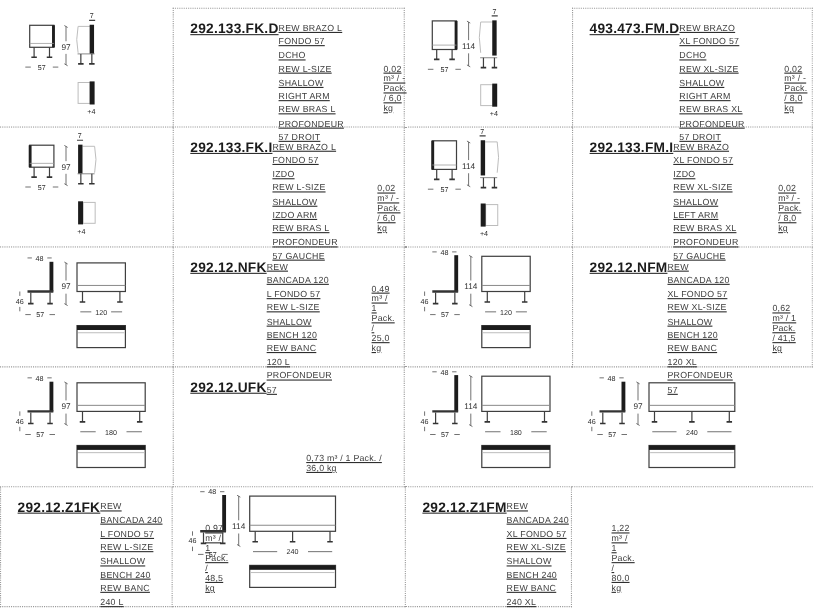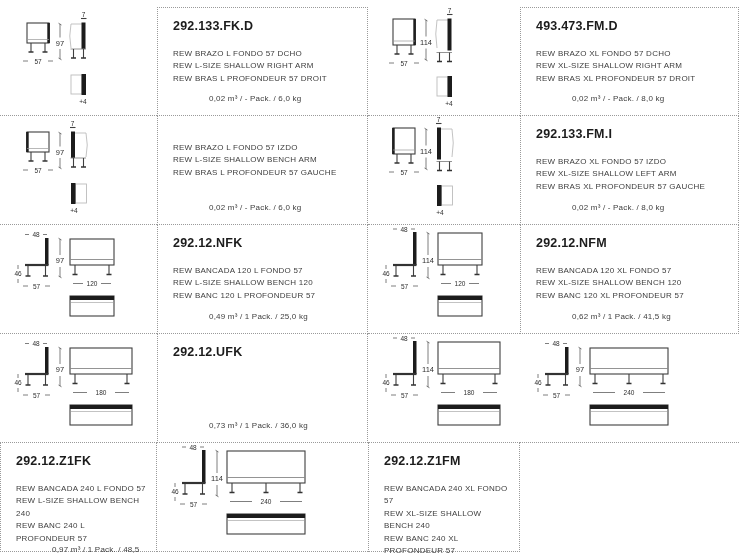--- a/index.html
+++ b/index.html
@@ -8,26 +8,27 @@
     padding-top:7px;
     display:grid;
     grid-template-columns:157px 211px 152px 219px;
     grid-template-rows:repeat(5,109px);
     font-family:"Liberation Sans",sans-serif;
     color:#2e2e2e;overflow:hidden;
   }
   .cell{box-sizing:border-box;border-bottom:1px dotted #9a9a9a;}
   .info{
     border-left:1px dotted #9a9a9a;border-right:1px dotted #9a9a9a;
-    display:flex;flex-direction:column;
+    display:flex;
     padding:11px 10px 12px 15px;
+    text-decoration:underline;
   }
   .bt{border-top:1px dotted #9a9a9a;}
   .code{font-size:12.5px;font-weight:bold;color:#1c1c1c;letter-spacing:.2px;}
-  .desc{margin-top:15px;font-size:8px;color:#3d3d3d;letter-spacing:.25px;line-height:1.55;}
+  .desc{margin-top:1px;font-size:8px;color:#3d3d3d;letter-spacing:.25px;line-height:1.55;}
   .pack{margin-top:auto;font-size:8px;color:#3d3d3d;letter-spacing:.2px;margin-left:36px;}
   .draw{display:flex;align-items:center;justify-content:flex-start;}
   .draw svg{display:block;}
   
   .d-ln{stroke:#3f3f3f;stroke-width:1.1;fill:none}
   .d-th{stroke:#1f1f1f;stroke-width:2.6;fill:none}
   .d-thin{stroke:#9a9a9a;stroke-width:.7;fill:none}
   .d-lt{stroke:#bcbcbc;stroke-width:.9;fill:none}
   .d-dk{fill:#1c1c1c;stroke:none}
   .d-dim{stroke:#5e5e5e;stroke-width:.8;fill:none}
@@ -127,23 +128,24 @@
       <text x="72.5" y="9.5" class="d-lab">7</text>
       <line x1="70.5" y1="42" x2="86" y2="42" class="d-sm"></line>
       <path d="M73.5,42 V51 M83.5,42 V51" class="d-ln"></path>
       <path d="M71,51 H76 M81,51 H86" class="d-ft"></path>
       <rect x="75.5" y="68" width="11" height="19" class="d-lt"></rect>
       <rect x="71" y="67" width="4.5" height="21" class="d-dk"></rect>
       <text x="74" y="96.5" class="d-lab">+4</text>
     </svg>
   </div>
   <div class="cell info">
+    <div class="code">292.133.FK.I</div>
     <div class="desc">
       <div>REW BRAZO L FONDO 57 IZDO</div>
-      <div>REW L-SIZE SHALLOW BENCH ARM</div>
+      <div>REW L-SIZE SHALLOW IZDO ARM</div>
       <div>REW BRAS L PROFONDEUR 57 GAUCHE</div>
     </div>
     <div class="pack">0,02 m³ / - Pack. / 6,0 kg</div>
   </div>
   <div class="cell draw">
     <svg width="152" height="108" viewBox="0 0 152 108">
       <rect x="25" y="12" width="22" height="26" class="d-ln"></rect>
       <line x1="25.4" y1="12" x2="25.4" y2="38" class="d-th"></line>
       <line x1="25" y1="34" x2="47" y2="34" class="d-thin"></line>
       <path d="M29,38 V47 M43,38 V47" class="d-ln"></path>

